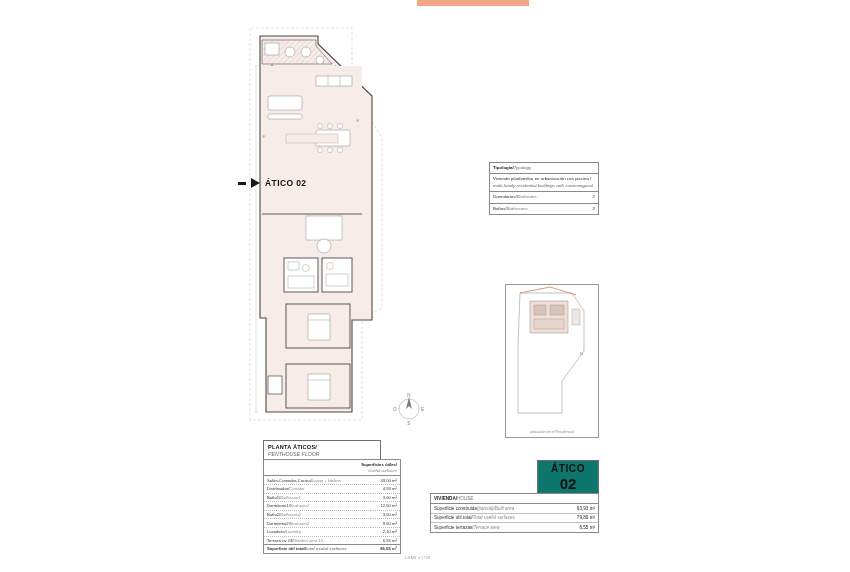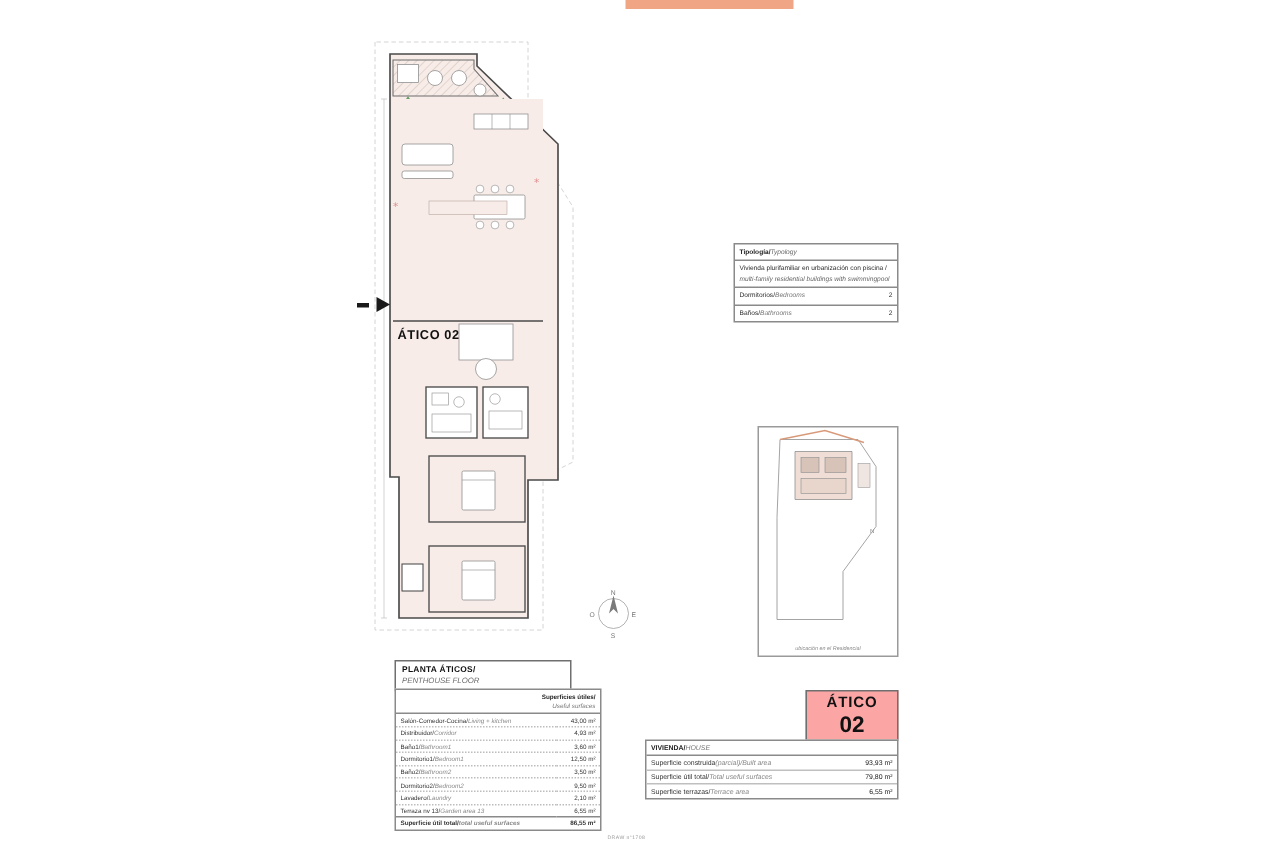--- a/index.html
+++ b/index.html
@@ -55,21 +55,20 @@
     border-left: 9px solid #1a1a1a;
   }
   .plan-label .arrow-tail {
     width: 8px; height: 3px; background: #1a1a1a;
   }
   .plan-label .txt {
     font-size: 8.5px;
     font-weight: bold;
     letter-spacing: .4px;
     color: #111;
-    margin-top: 40px;
   }
 
   
   .compass {
     position: absolute;
     left: 392px;
     top: 392px;
     width: 34px;
     height: 34px;
     font-size: 4.5px;
@@ -120,21 +119,21 @@
     position: absolute;
     left: 537px;
     top: 460px;
     width: 60px;
     height: 32px;
     border: .7px solid #6f6f6f;
     display: flex;
     flex-direction: column;
     align-items: center;
     justify-content: center;
-    background: #fca5a5;
+    background: #0f766e;
   }
   .atico-box .l1 { font-size: 10px; font-weight: bold; letter-spacing: .6px; color: #111; }
   .atico-box .l2 { font-size: 15px; font-weight: bold; color: #111; margin-top: 1px; }
 
   
   .planta-title {
     position: absolute;
     left: 263px;
     top: 440px;
     width: 108px;

